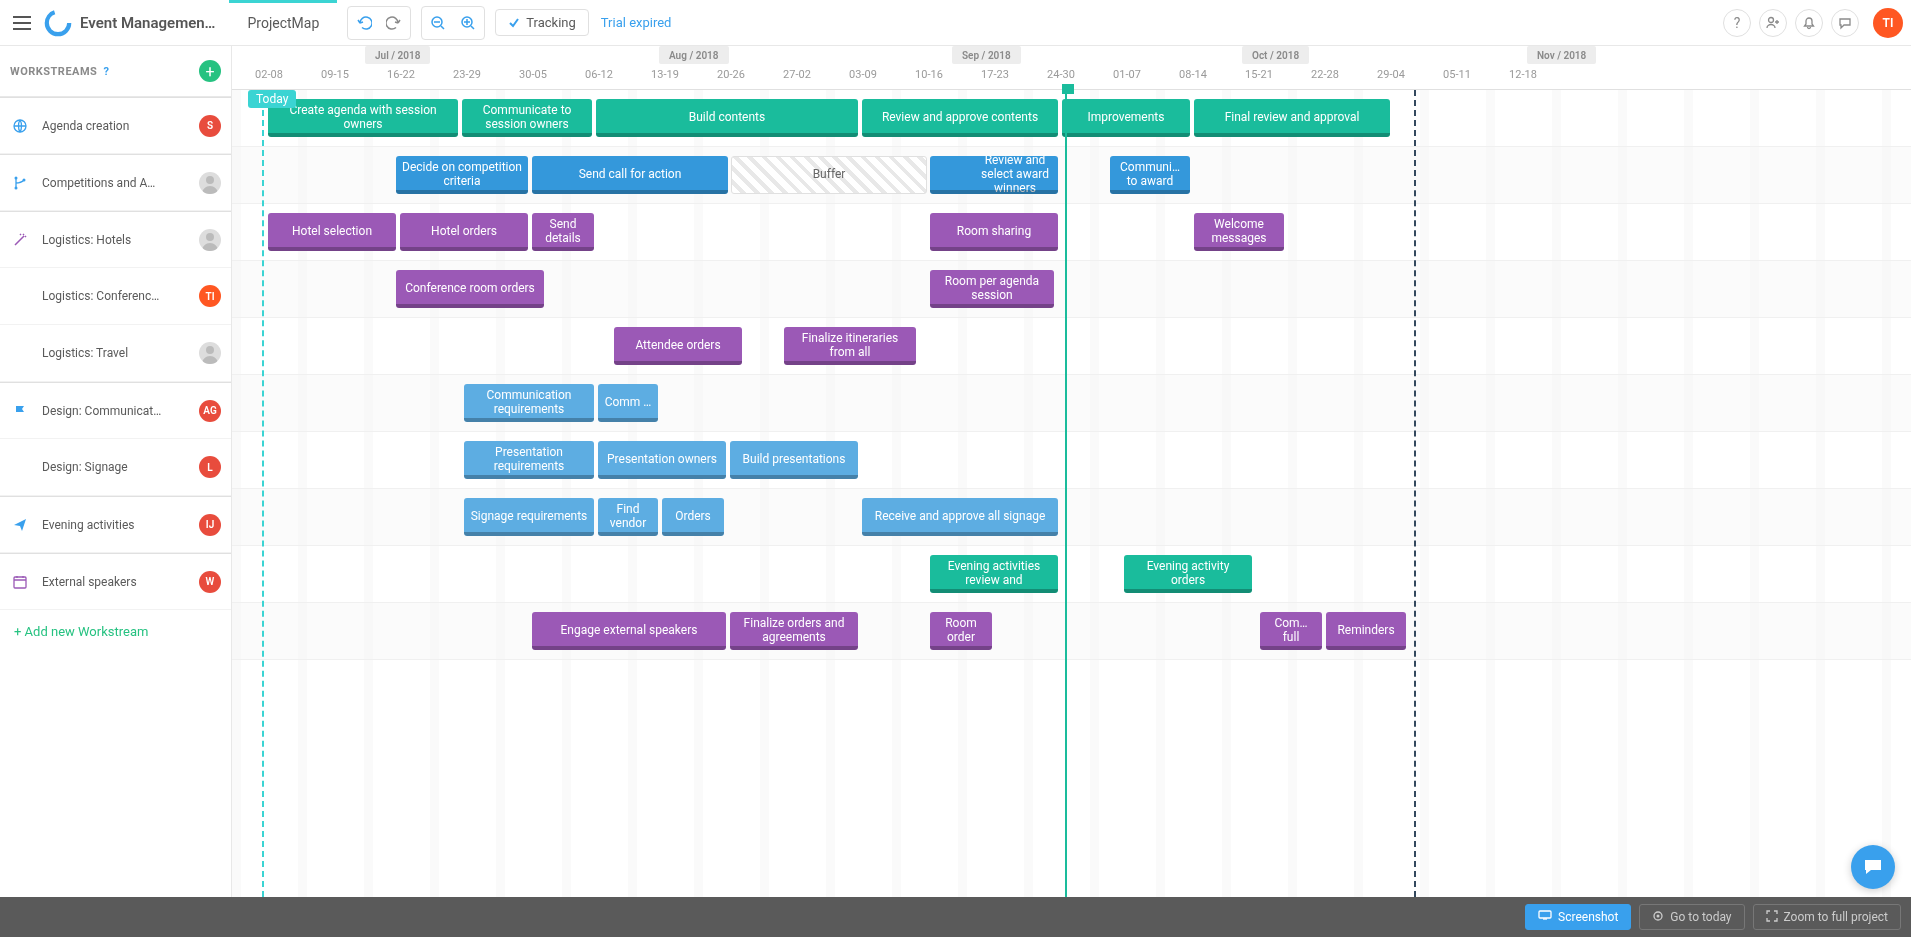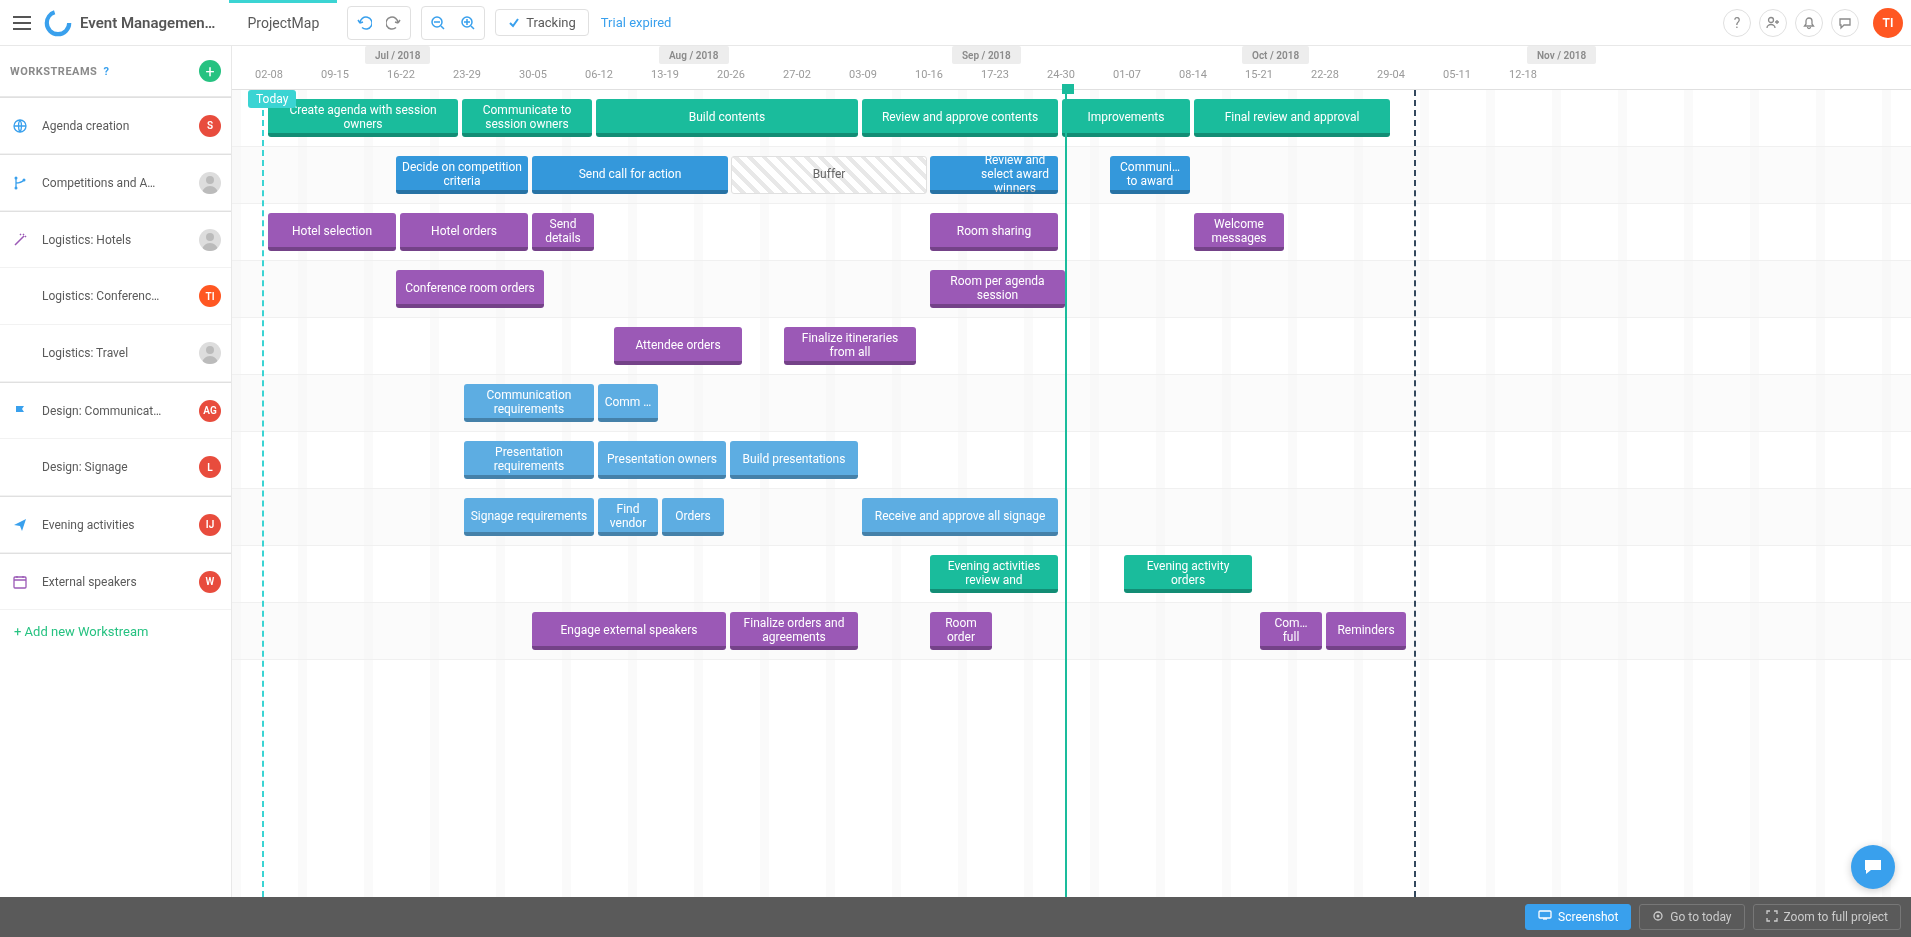--- a/index.html
+++ b/index.html
@@ -289,21 +289,21 @@
         <div class="task blue" style="left: 300px; width: 196px; top: 66px;">Send call for action</div>
         <div class="task buffer" style="left: 499px; width: 196px; top: 66px;">Buffer</div>
         <div class="task blue" style="left: 698px; width: 128px; top: 66px; padding-left: 48px;">Review and select award winners</div>
         <div class="task blue" style="left: 878px; width: 80px; top: 66px;">Communi… to award</div>
         <div class="task purple" style="left: 36px; width: 128px; top: 123px;">Hotel selection</div>
         <div class="task purple" style="left: 168px; width: 128px; top: 123px;">Hotel orders</div>
         <div class="task purple" style="left: 300px; width: 62px; top: 123px;">Send details</div>
         <div class="task purple" style="left: 698px; width: 128px; top: 123px;">Room sharing</div>
         <div class="task purple" style="left: 962px; width: 90px; top: 123px;">Welcome messages</div>
         <div class="task purple" style="left: 164px; width: 148px; top: 180px;">Conference room orders</div>
-        <div class="task purple" style="left: 698px; width: 135px; top: 180px;">Room per agenda session</div>
+        <div class="task purple" style="left: 698px; width: 124px; top: 180px;">Room per agenda session</div>
         <div class="task purple" style="left: 382px; width: 128px; top: 237px;">Attendee orders</div>
         <div class="task purple" style="left: 552px; width: 132px; top: 237px;">Finalize itineraries from all</div>
         <div class="task blue2" style="left: 232px; width: 130px; top: 294px;">Communication requirements</div>
         <div class="task blue2" style="left: 366px; width: 60px; top: 294px;">Comm …</div>
         <div class="task blue2" style="left: 232px; width: 130px; top: 351px;">Presentation requirements</div>
         <div class="task blue2" style="left: 366px; width: 128px; top: 351px;">Presentation owners</div>
         <div class="task blue2" style="left: 498px; width: 128px; top: 351px;">Build presentations</div>
         <div class="task blue2" style="left: 232px; width: 130px; top: 408px;">Signage requirements</div>
         <div class="task blue2" style="left: 366px; width: 60px; top: 408px;">Find vendor</div>
         <div class="task blue2" style="left: 430px; width: 62px; top: 408px;">Orders</div>

